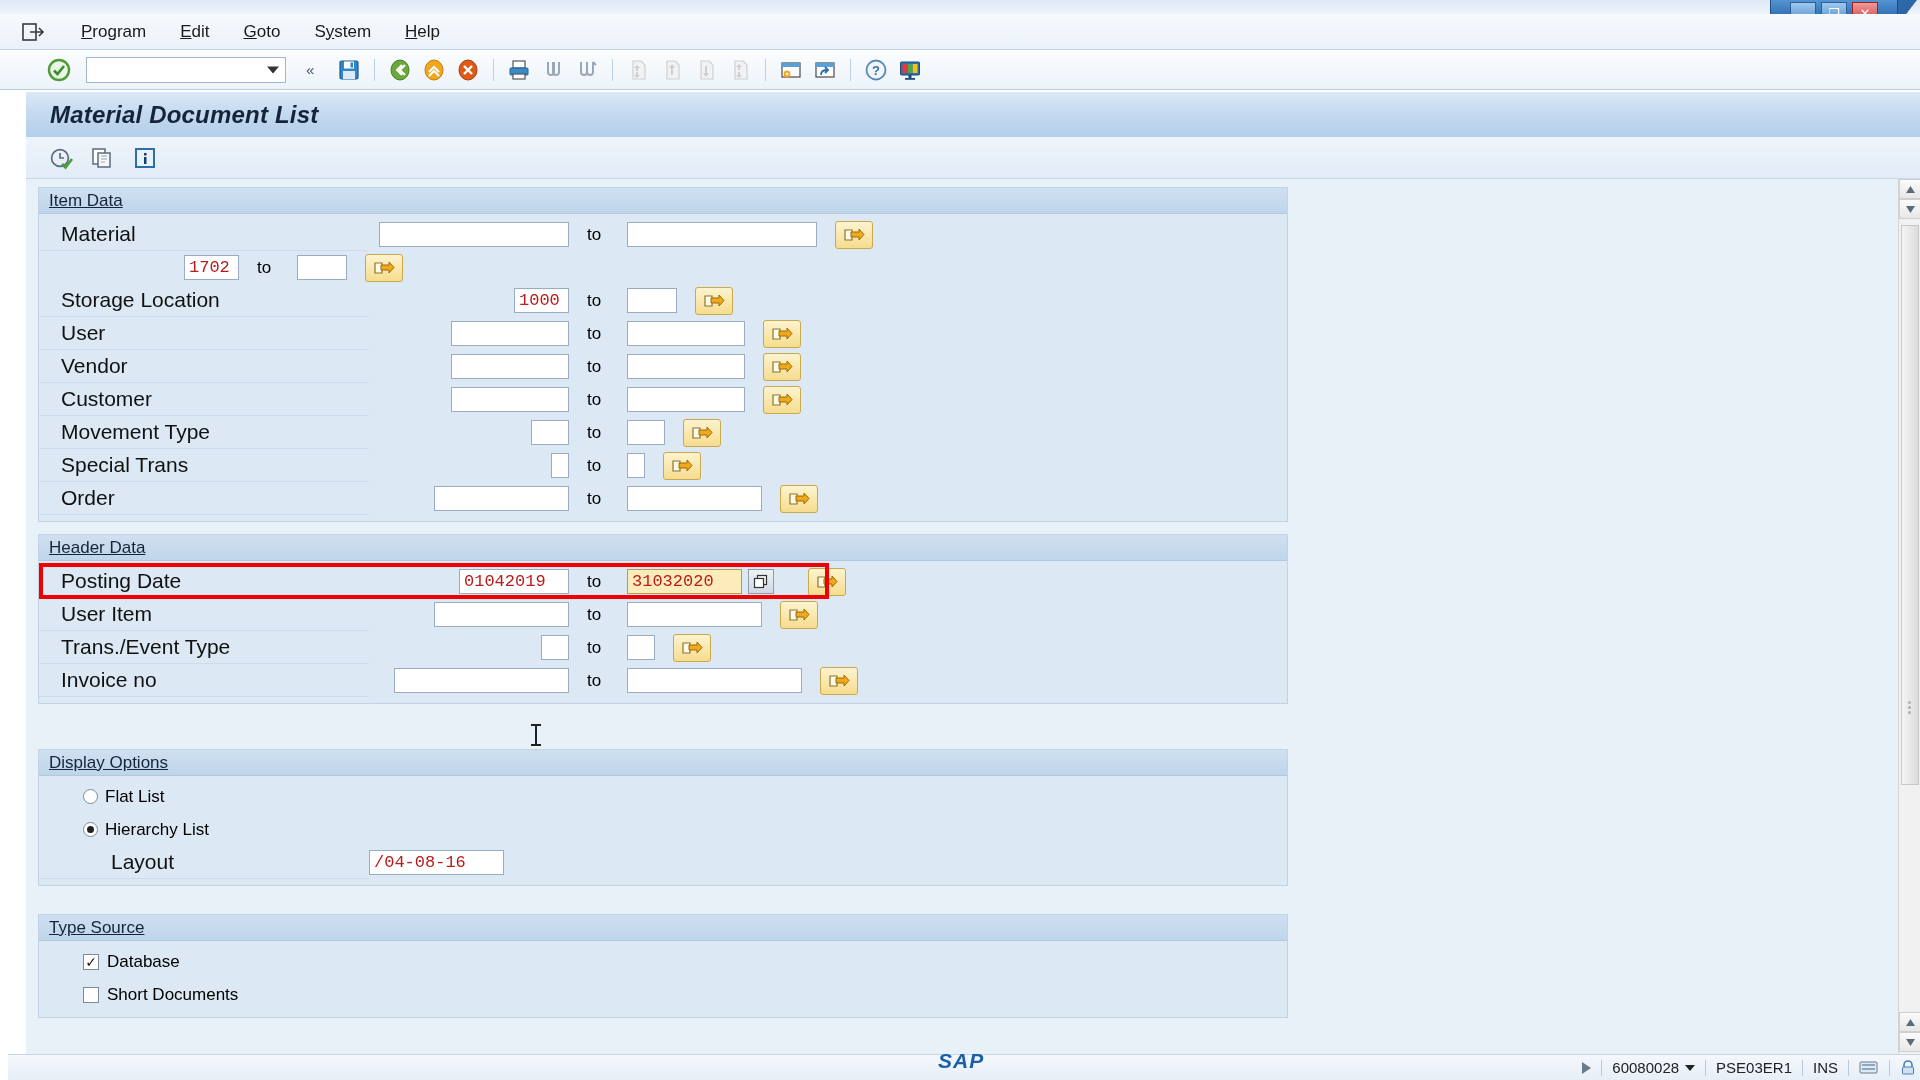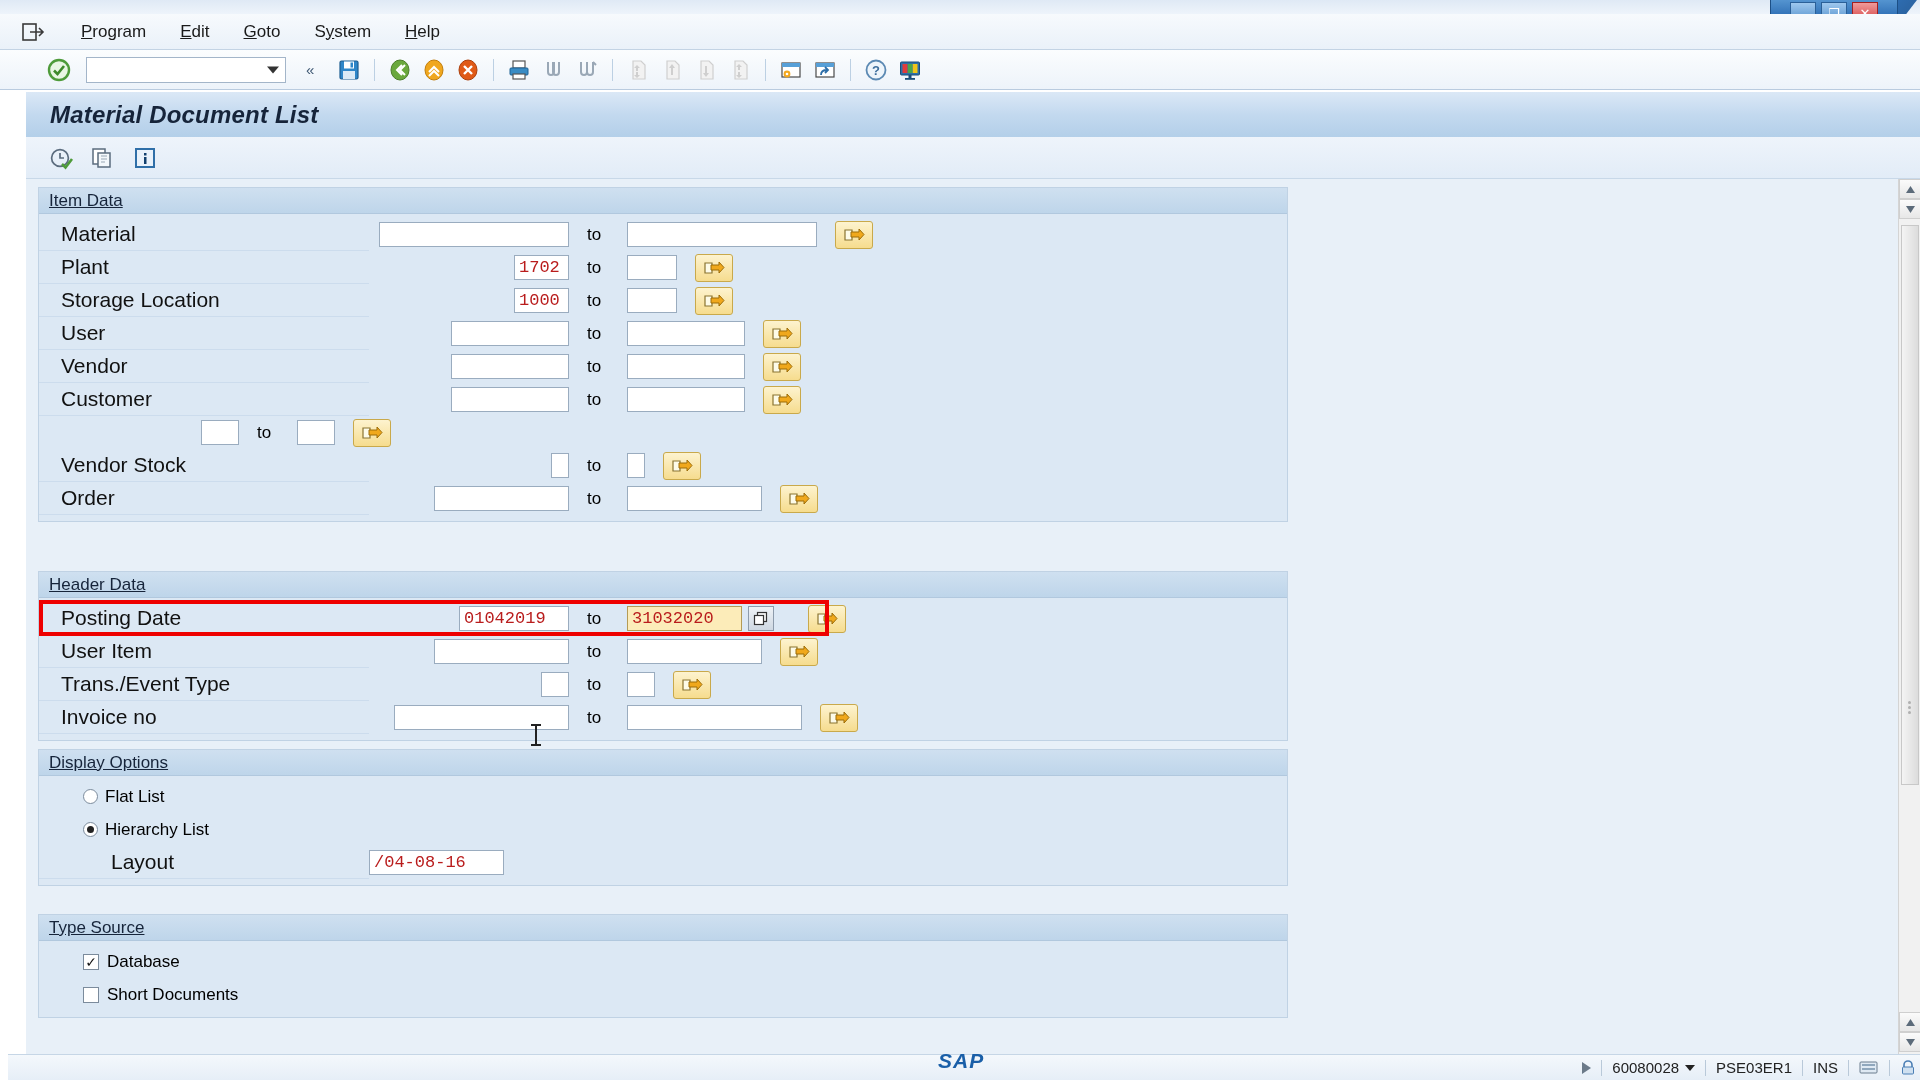--- a/index.html
+++ b/index.html
@@ -424,21 +424,20 @@
           <span class="to-lbl">to</span>
           <input class="fld" style="width: 190px; margin-left: 0px;">
           <span class="selbtn">
             <svg width="22" height="18" viewBox="0 0 22 18">
               <path d="M2 4 h7 v10 H2z" fill="#fdfbe8" stroke="#8a7430" stroke-width="1.2"></path>
               <path d="M8 6 h8 V3 l5 5.5 L16 14 v-3 H8z" fill="#f0a81c" stroke="#9c6c08" stroke-width="1"></path>
             </svg>
           </span>
         </div>
         <div class="row">
-          <span class="label">Plant</span>
           <input class="fld" style="width: 55px; margin-left: 145px;" value="1702">
           <span class="to-lbl">to</span>
           <input class="fld" style="width: 50px; margin-left: 0px;">
           <span class="selbtn">
             <svg width="22" height="18" viewBox="0 0 22 18">
               <path d="M2 4 h7 v10 H2z" fill="#fdfbe8" stroke="#8a7430" stroke-width="1.2"></path>
               <path d="M8 6 h8 V3 l5 5.5 L16 14 v-3 H8z" fill="#f0a81c" stroke="#9c6c08" stroke-width="1"></path>
             </svg>
           </span>
         </div>
@@ -484,32 +483,33 @@
           <span class="to-lbl">to</span>
           <input class="fld" style="width: 118px; margin-left: 0px;">
           <span class="selbtn">
             <svg width="22" height="18" viewBox="0 0 22 18">
               <path d="M2 4 h7 v10 H2z" fill="#fdfbe8" stroke="#8a7430" stroke-width="1.2"></path>
               <path d="M8 6 h8 V3 l5 5.5 L16 14 v-3 H8z" fill="#f0a81c" stroke="#9c6c08" stroke-width="1"></path>
             </svg>
           </span>
         </div>
         <div class="row">
+          <span class="label">Movement Type</span>
           <input class="fld" style="width: 38px; margin-left: 162px;">
           <span class="to-lbl">to</span>
           <input class="fld" style="width: 38px; margin-left: 0px;">
           <span class="selbtn">
             <svg width="22" height="18" viewBox="0 0 22 18">
               <path d="M2 4 h7 v10 H2z" fill="#fdfbe8" stroke="#8a7430" stroke-width="1.2"></path>
               <path d="M8 6 h8 V3 l5 5.5 L16 14 v-3 H8z" fill="#f0a81c" stroke="#9c6c08" stroke-width="1"></path>
             </svg>
           </span>
         </div>
         <div class="row">
-          <span class="label">Vendor Stock</span>
+          <span class="label">Special Trans</span>
           <input class="fld" style="width: 18px; margin-left: 182px;">
           <span class="to-lbl">to</span>
           <input class="fld" style="width: 18px; margin-left: 0px;">
           <span class="selbtn">
             <svg width="22" height="18" viewBox="0 0 22 18">
               <path d="M2 4 h7 v10 H2z" fill="#fdfbe8" stroke="#8a7430" stroke-width="1.2"></path>
               <path d="M8 6 h8 V3 l5 5.5 L16 14 v-3 H8z" fill="#f0a81c" stroke="#9c6c08" stroke-width="1"></path>
             </svg>
           </span>
         </div>
@@ -521,21 +521,21 @@
           <span class="selbtn">
             <svg width="22" height="18" viewBox="0 0 22 18">
               <path d="M2 4 h7 v10 H2z" fill="#fdfbe8" stroke="#8a7430" stroke-width="1.2"></path>
               <path d="M8 6 h8 V3 l5 5.5 L16 14 v-3 H8z" fill="#f0a81c" stroke="#9c6c08" stroke-width="1"></path>
             </svg>
           </span>
         </div>
       </div>
   </div>
 
-  <div class="group" id="grp-header" style="top: 392px;">
+  <div class="group" id="grp-header" style="top: 355px;">
     <div class="group-head">
       <span class="group-title">Header Data</span>
     </div>
     <div class="group-body" id="header-rows" style="position:relative">
         <div class="row">
           <span class="label">Posting Date</span>
           <input class="fld" style="width: 110px; margin-left: 90px;" value="01042019">
           <span class="to-lbl">to</span>
           <input class="fld sel" style="width: 115px;" value="31032020">
           <span class="dlgicon">

